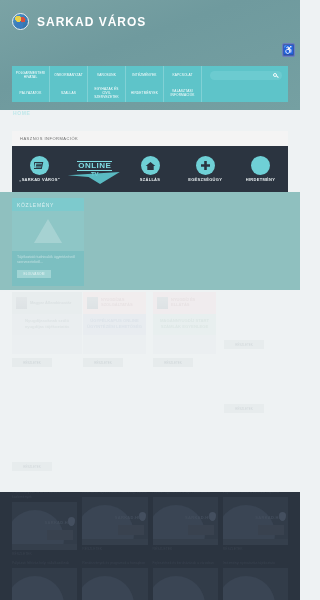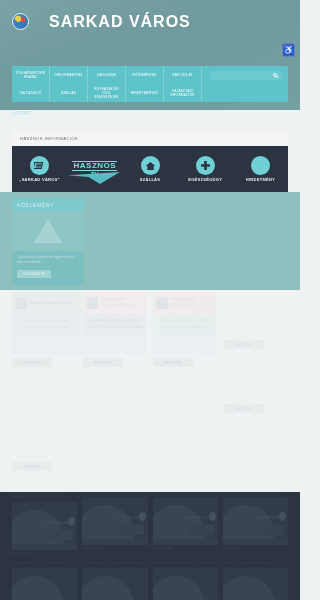--- a/index.html
+++ b/index.html
@@ -26,23 +26,23 @@
     width: 17px; height: 17px; border-radius: 50%;
     background:
       radial-gradient(circle at 35% 32%, #e8d24a 0 22%, transparent 23%),
       radial-gradient(circle at 65% 38%, #d94f3d 0 20%, transparent 21%),
       radial-gradient(circle at 45% 70%, #3a7bbf 0 26%, transparent 27%),
       linear-gradient(135deg, #4a8fc7, #2f6fa8);
     border: 1.5px solid #e9eef0;
     flex: 0 0 auto;
   }
   .site-title {
-    margin-left: 20px;
+    margin-left: 8px;
     color: #ffffff;
-    font-size: 16px;
+    font-size: 12px;
     font-weight: bold;
     letter-spacing: 1px;
     white-space: nowrap;
   }
   .access-btn {
     position: absolute; top: 43px; right: 5px;
     width: 13px; height: 14px;
     background: #4a5fa8;
     border: 1px solid #6b7fc0;
     border-radius: 2px;
@@ -363,21 +363,21 @@
             <path d="M2.2 3.2 H8 M2.0 4.6 H7.8 M1.8 6.0 H7.6"></path>
           </g>
         </svg>
       </div>
       <div class="icon-label">„SARKAD VÁROS"</div>
     </div>
 
     <div class="icon-item">
       <div class="tv-logo">
         <div class="tv-swoosh"></div>
-        <div class="tv-word">HASZNOS</div>
+        <div class="tv-word">ONLINE</div>
         <div class="tv-sub">TV</div>
       </div>
     </div>
 
     <div class="icon-item">
       <div class="icon-circle">
         <svg width="11" height="10" viewBox="0 0 11 10" aria-hidden="true">
           <path d="M5.5 1 L10.3 5 H8.7 V9 H2.3 V5 H0.7 Z" fill="#2b3440"></path>
         </svg>
       </div>

